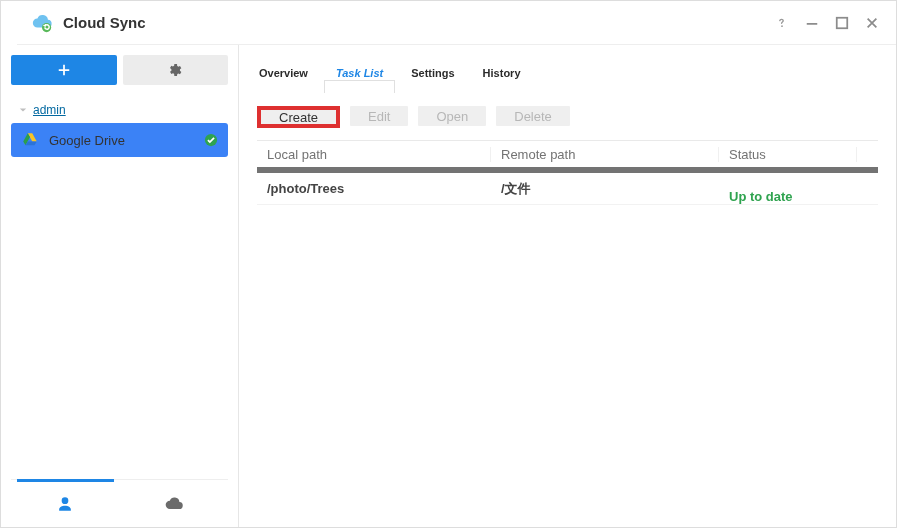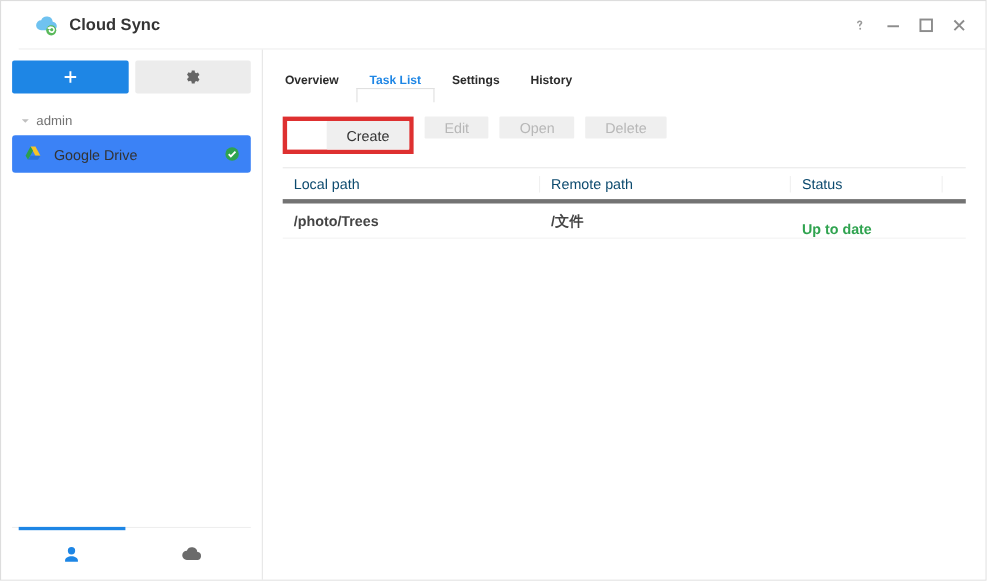--- a/index.html
+++ b/index.html
@@ -11,51 +11,51 @@
   .titlebar .spacer { flex: 1; }
   .tb-btn { width: 20px; height: 20px; display: flex; align-items: center; justify-content: center; margin-left: 10px; color: #888; cursor: pointer; }
   .tb-btn svg { display: block; }
 
   .body { flex: 1; display: flex; min-height: 0; }
   .sidebar { width: 238px; border-right: 1px solid #e6e6e6; display: flex; flex-direction: column; padding: 10px 10px 0 10px; }
   .sb-top { display: flex; gap: 6px; }
   .btn { height: 30px; display: flex; align-items: center; justify-content: center; border-radius: 2px; cursor: pointer; }
   .btn-primary { background: #1e86e5; color: #fff; flex: 1; }
   .btn-light { background: #ececec; color: #555; flex: 1; }
-  .group { display: flex; align-items: center; gap: 6px; margin: 18px 6px 6px 6px; color: #737373; font-size: 12px; }
+  .group { display: flex; align-items: center; gap: 6px; margin: 18px 6px 6px 6px; color: #0369a1; font-size: 12px; text-decoration: underline; }
   .chev { width: 8px; height: 8px; margin-left: 2px; }
   .conn-item { display: flex; align-items: center; padding: 8px 10px; border-radius: 3px; background: #3b82f6; cursor: pointer; }
   .conn-item .drive-icon { width: 18px; height: 18px; margin-right: 10px; }
   .conn-item .lbl { flex: 1; color: #333; }
   .conn-item .status-dot { width: 14px; height: 14px; }
 
   .sb-footer { margin-top: auto; display: flex; border-top: 1px solid #eee; height: 48px; }
   .sb-tab { flex: 1; display: flex; align-items: center; justify-content: center; color: #6b6b6b; cursor: pointer; position: relative; }
   .sb-tab.active { color: #1e86e5; }
   .sb-tab.active::before { content: ""; position: absolute; top: -1px; left: 6px; right: 6px; height: 3px; background: #1e86e5; }
 
   .main { flex: 1; display: flex; flex-direction: column; padding: 0 0 0 0; }
   .tabbar { display: flex; align-items: center; gap: 24px; padding: 16px 18px 0 18px; }
   .tab { font-weight: 700; font-size: 11px; color: #2b2b2b; padding: 6px 2px 14px 2px; cursor: pointer; position: relative; }
-  .tab.active { color: #1e86e5; }
+  .tab.active { color: #1e86e5; font-style: italic; }
   .tab.active::after { content: ""; position: absolute; left: -8px; right: -8px; bottom: 0; height: 10px;
      background: #fff; }
   .tab.active::before { content: ""; position: absolute; left: -10px; right: -10px; bottom: 0; height: 12px;
      border-left: 1px solid #e0e0e0; border-top: 1px solid #e0e0e0; border-right: 1px solid #e0e0e0; }
   .tabunder { height: 1px; background: transparent; }
 
   .toolbar { display: flex; gap: 10px; padding: 12px 18px 12px 18px; position: relative; }
   .tbtn { height: 20px; padding: 0 18px; display: flex; align-items: center; justify-content: center; background: #efefef; color: #333; cursor: pointer; border-radius: 1px; }
   .tbtn.disabled { color: #b7b7b7; cursor: default; }
   .highlight { border: 4px solid #de3030; padding: 0; }
-  .highlight .tbtn { height: 26px; margin-left: 36px; }
+  .highlight .tbtn { height: 14px; }
 
   .table { margin: 0 18px; border-top: 1px solid #e9e9e9; }
   .thead, .trow { display: flex; align-items: center; height: 32px; }
-  .thead { color: #0c4a6e; border-bottom: 4px solid #737373; }
+  .thead { color: #737373; border-bottom: 6px solid #737373; }
   .col-local { flex: 0 0 234px; padding: 0 10px; border-right: 1px solid #f0f0f0; }
   .col-remote { flex: 0 0 228px; padding: 0 10px; border-right: 1px solid #f0f0f0; }
   .col-status { flex: 0 0 138px; padding: 0 10px; border-right: 1px solid #f0f0f0; }
   .col-rest { flex: 1; }
   .trow { color: #444; border-bottom: 1px solid #f2f2f2; }
   .trow .col-local, .trow .col-remote, .trow .col-status { border-right: none; font-weight: bold; }
   .status-ok { color: #2fa34f; margin-top: 16px; }
 </style>
 </head>
 <body>

